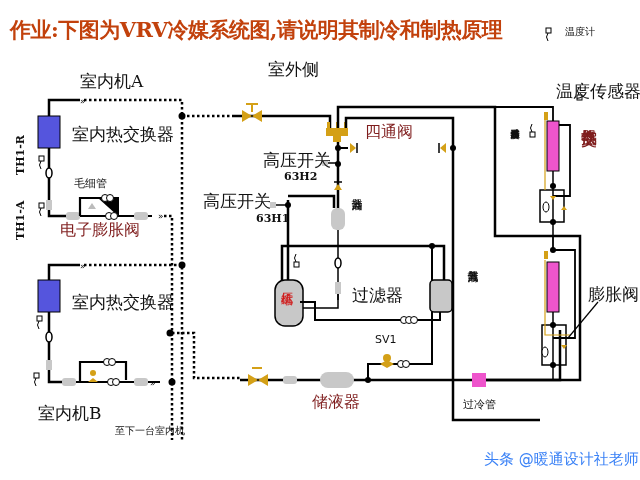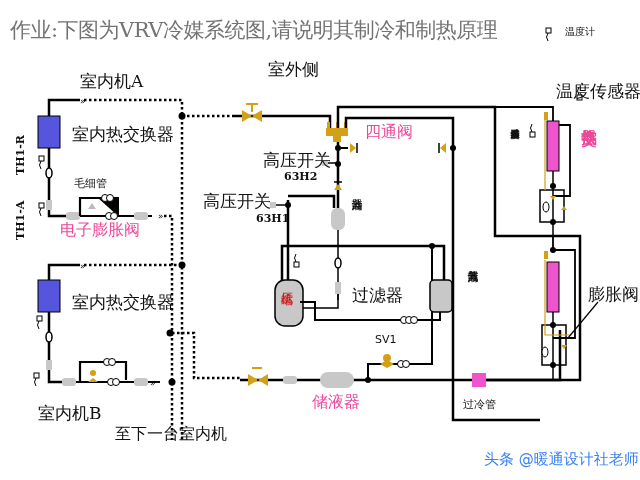--- a/index.html
+++ b/index.html
@@ -1,25 +1,25 @@
 <!DOCTYPE html>
 <html><head>
 <meta charset="utf-8">
 <style>
   html,body{margin:0;padding:0;background:#fff;}
   body{width:640px;height:480px;position:relative;overflow:hidden;font-family:"DejaVu Sans",sans-serif;}
   svg{position:absolute;left:0;top:0;}
   .lbl{position:absolute;white-space:nowrap;color:#111;font-family:"DejaVu Serif",serif;}
-  .title{left:10px;top:16px;font-size:21px;color:#737373;font-family:"DejaVu Serif",serif;letter-spacing:-0.5px;font-weight:normal;}
+  .title{left:10px;top:16px;font-size:21px;color:#c2410c;font-family:"DejaVu Serif",serif;letter-spacing:-0.5px;font-weight:bold;}
   .s13{font-size:17px;}
   .s12{font-size:11px;}
   .bold{font-weight:bold;}
   .vert{writing-mode:vertical-rl;text-orientation:upright;}
   .rot{transform:rotate(-90deg);transform-origin:left top;}
-  .grey{color:#ec4899;}
+  .grey{color:#7f1d1d;}
   .big{font-size:16px;}
   .watermark{left:484px;top:450px;font-size:15px;color:#3b82f6;font-family:"DejaVu Sans",sans-serif;}
 </style>
 </head>
 <body>
 
 <svg width="640" height="480" viewBox="0 0 640 480">
 
   <g>
     <path d="M49 118 V100 H80" stroke="#000" stroke-width="2.5" fill="none"></path>
@@ -206,21 +206,21 @@
 <div class="lbl s13" style="left:80px;top:70px;">室内机A</div>
 <div class="lbl s13" style="left:268px;top:58px;">室外侧</div>
 <div class="lbl s13" style="left:72px;top:123px;">室内热交换器</div>
 <div class="lbl s12 bold rot" style="left:14px;top:175px;">TH1-R</div>
 <div class="lbl s12 bold rot" style="left:14px;top:240px;">TH1-A</div>
 <div class="lbl s12" style="left:74px;top:176px;">毛细管</div>
 <div class="lbl big grey" style="left:60px;top:220px;">电子膨胀阀</div>
 
 <div class="lbl s13" style="left:72px;top:291px;">室内热交换器</div>
 <div class="lbl s13" style="left:38px;top:402px;">室内机B</div>
-<div class="lbl s13" style="left:115px;top:424px;font-size:16px;">至下一台室内机</div>
+<div class="lbl s13" style="left:115px;top:424px;font-size:10px;">至下一台室内机</div>
 
 <div class="lbl s13" style="left:263px;top:149px;">高压开关</div>
 <div class="lbl s12 bold" style="left:284px;top:170px;">63H2</div>
 <div class="lbl s13" style="left:203px;top:190px;">高压开关</div>
 <div class="lbl s12 bold" style="left:216px;top:212px;margin-left:40px;">63H1</div>
 <div class="lbl big grey" style="left:365px;top:122px;">四通阀</div>
 <div class="lbl s12 vert" style="left:350px;top:190px;line-height:13px;">油分离器</div>
 <div class="lbl s13" style="left:352px;top:284px;">过滤器</div>
 <div class="lbl vert" style="left:280px;top:283px;font-size:12px;color:#d01818;line-height:14px;">压缩机</div>
 <div class="lbl s12 vert" style="left:466px;top:262px;line-height:13px;">气液分离器</div>

